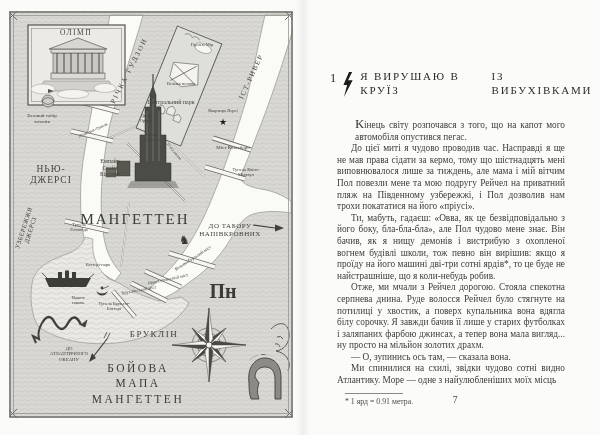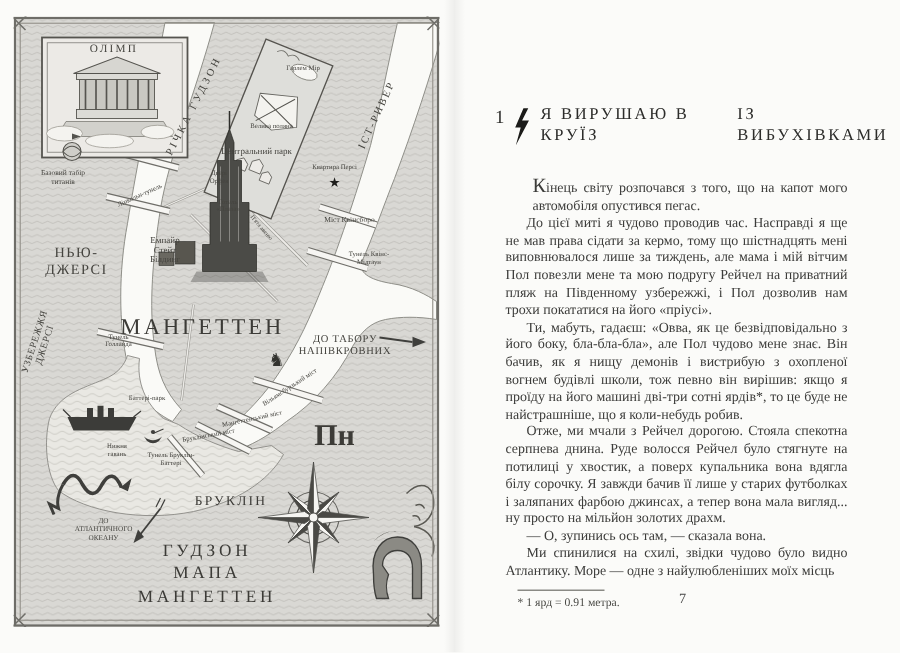--- a/index.html
+++ b/index.html
@@ -268,21 +268,21 @@
     <div class="ml" style="left:159px;top:268px;font-size:4.5px;transform:translate(-50%,-50%) rotate(-12deg);">Мангеттенський міст</div>
     <div class="ml" style="left:130px;top:279px;font-size:4.5px;transform:translate(-50%,-50%) rotate(-10deg);">Бруклінський міст</div>
     <div class="ml" style="left:145px;top:288px;font-size:9px;letter-spacing:1.5px;color:#3c3b37;margin-top:35px;">БРУКЛІН</div>
     <div class="ml" style="left:214px;top:280px;font-size:20px;font-weight:bold;color:#3c3b37;">Пн</div>
     <div class="ml wrap" style="left:89px;top:254px;width:28px;font-size:4.5px;">Баттері-парк</div>
     <div class="ml wrap" style="left:105px;top:295px;width:36px;font-size:4.5px;">Тунель Бруклін-Баттері</div>
     <div class="ml wrap" style="left:69px;top:289px;width:26px;font-size:4.5px;">Нижня гавань</div>
     <div class="ml wrap" style="left:18px;top:218px;width:56px;font-size:6.5px;letter-spacing:0.5px;transform:translate(-50%,-50%) rotate(-72deg);">УЗБЕРЕЖЖЯ ДЖЕРСІ</div>
     <div class="ml wrap caps" style="left:60px;top:343px;width:46px;font-size:4.8px;">До Атлантичного океану</div>
     <div class="ml wrap" style="left:70px;top:216px;width:30px;font-size:4.5px;">Тунель Голланда</div>
-    <div class="ml" style="left:129px;top:357px;font-size:11.5px;letter-spacing:2.5px;color:#3c3b37;">ГУДЗОН</div>
+    <div class="ml" style="left:129px;top:357px;font-size:11.5px;letter-spacing:2.5px;color:#3c3b37;">БОЙОВА</div>
     <div class="ml" style="left:129px;top:372px;font-size:11.5px;letter-spacing:2.5px;color:#3c3b37;">МАПА</div>
     <div class="ml" style="left:129px;top:388px;font-size:11.5px;letter-spacing:2.5px;color:#3c3b37;">МАНГЕТТЕН</div>
   </div>
 
   <div class="gutter"></div>
 
   <div class="page-right">
     <div class="chapter">
       <span class="ch-num">1</span>
       <svg class="ch-bolt" width="11" height="27" viewBox="0 0 11 27">
@@ -293,21 +293,21 @@
         <span>ІЗ ВИБУХІВКАМИ</span>
       </div>
     </div>
 
     <div class="bodytext">
       <p class="first">Кінець світу розпочався з того, що на капот мого автомобіля опустився пегас.</p>
       <p>До цієї миті я чудово проводив час. Насправді я ще не мав права сідати за кермо, тому що шістнадцять мені виповнювалося лише за тиждень, але мама і мій вітчим Пол повезли мене та мою подругу Рейчел на приватний пляж на Південному узбережжі, і Пол дозволив нам трохи покататися на його «пріусі».</p>
       <p>Ти, мабуть, гадаєш: «Овва, як це безвідповідально з його боку, бла-бла-бла», але Пол чудово мене знає. Він бачив, як я нищу демонів і вистрибую з охопленої вогнем будівлі школи, тож певно він вирішив: якщо я проїду на його машині дві-три сотні ярдів*, то це буде не найстрашніше, що я коли-небудь робив.</p>
       <p>Отже, ми мчали з Рейчел дорогою. Стояла спекотна серпнева днина. Руде волосся Рейчел було стягнуте на потилиці у хвостик, а поверх купальника вона вдягла білу сорочку. Я завжди бачив її лише у старих футболках і заляпаних фарбою джинсах, а тепер вона мала вигляд... ну просто на мільйон золотих драхм.</p>
       <p>— О, зупинись ось там, — сказала вона.</p>
-      <p>Ми спинилися на схилі, звідки чудово було видно Атлантику. Море — одне з найулюбленіших моїх місць</p>
+      <p>Ми спинилися на схилі, звідки чудово сотні видно Атлантику. Море — одне з найулюбленіших моїх місць</p>
     </div>
 
     <div class="footnote">
       <div class="rule"></div>
       <span>*</span>
       <span>1 ярд = 0.91 метра.</span>
     </div>
 
     <div class="pagenum">7</div>
   </div>

